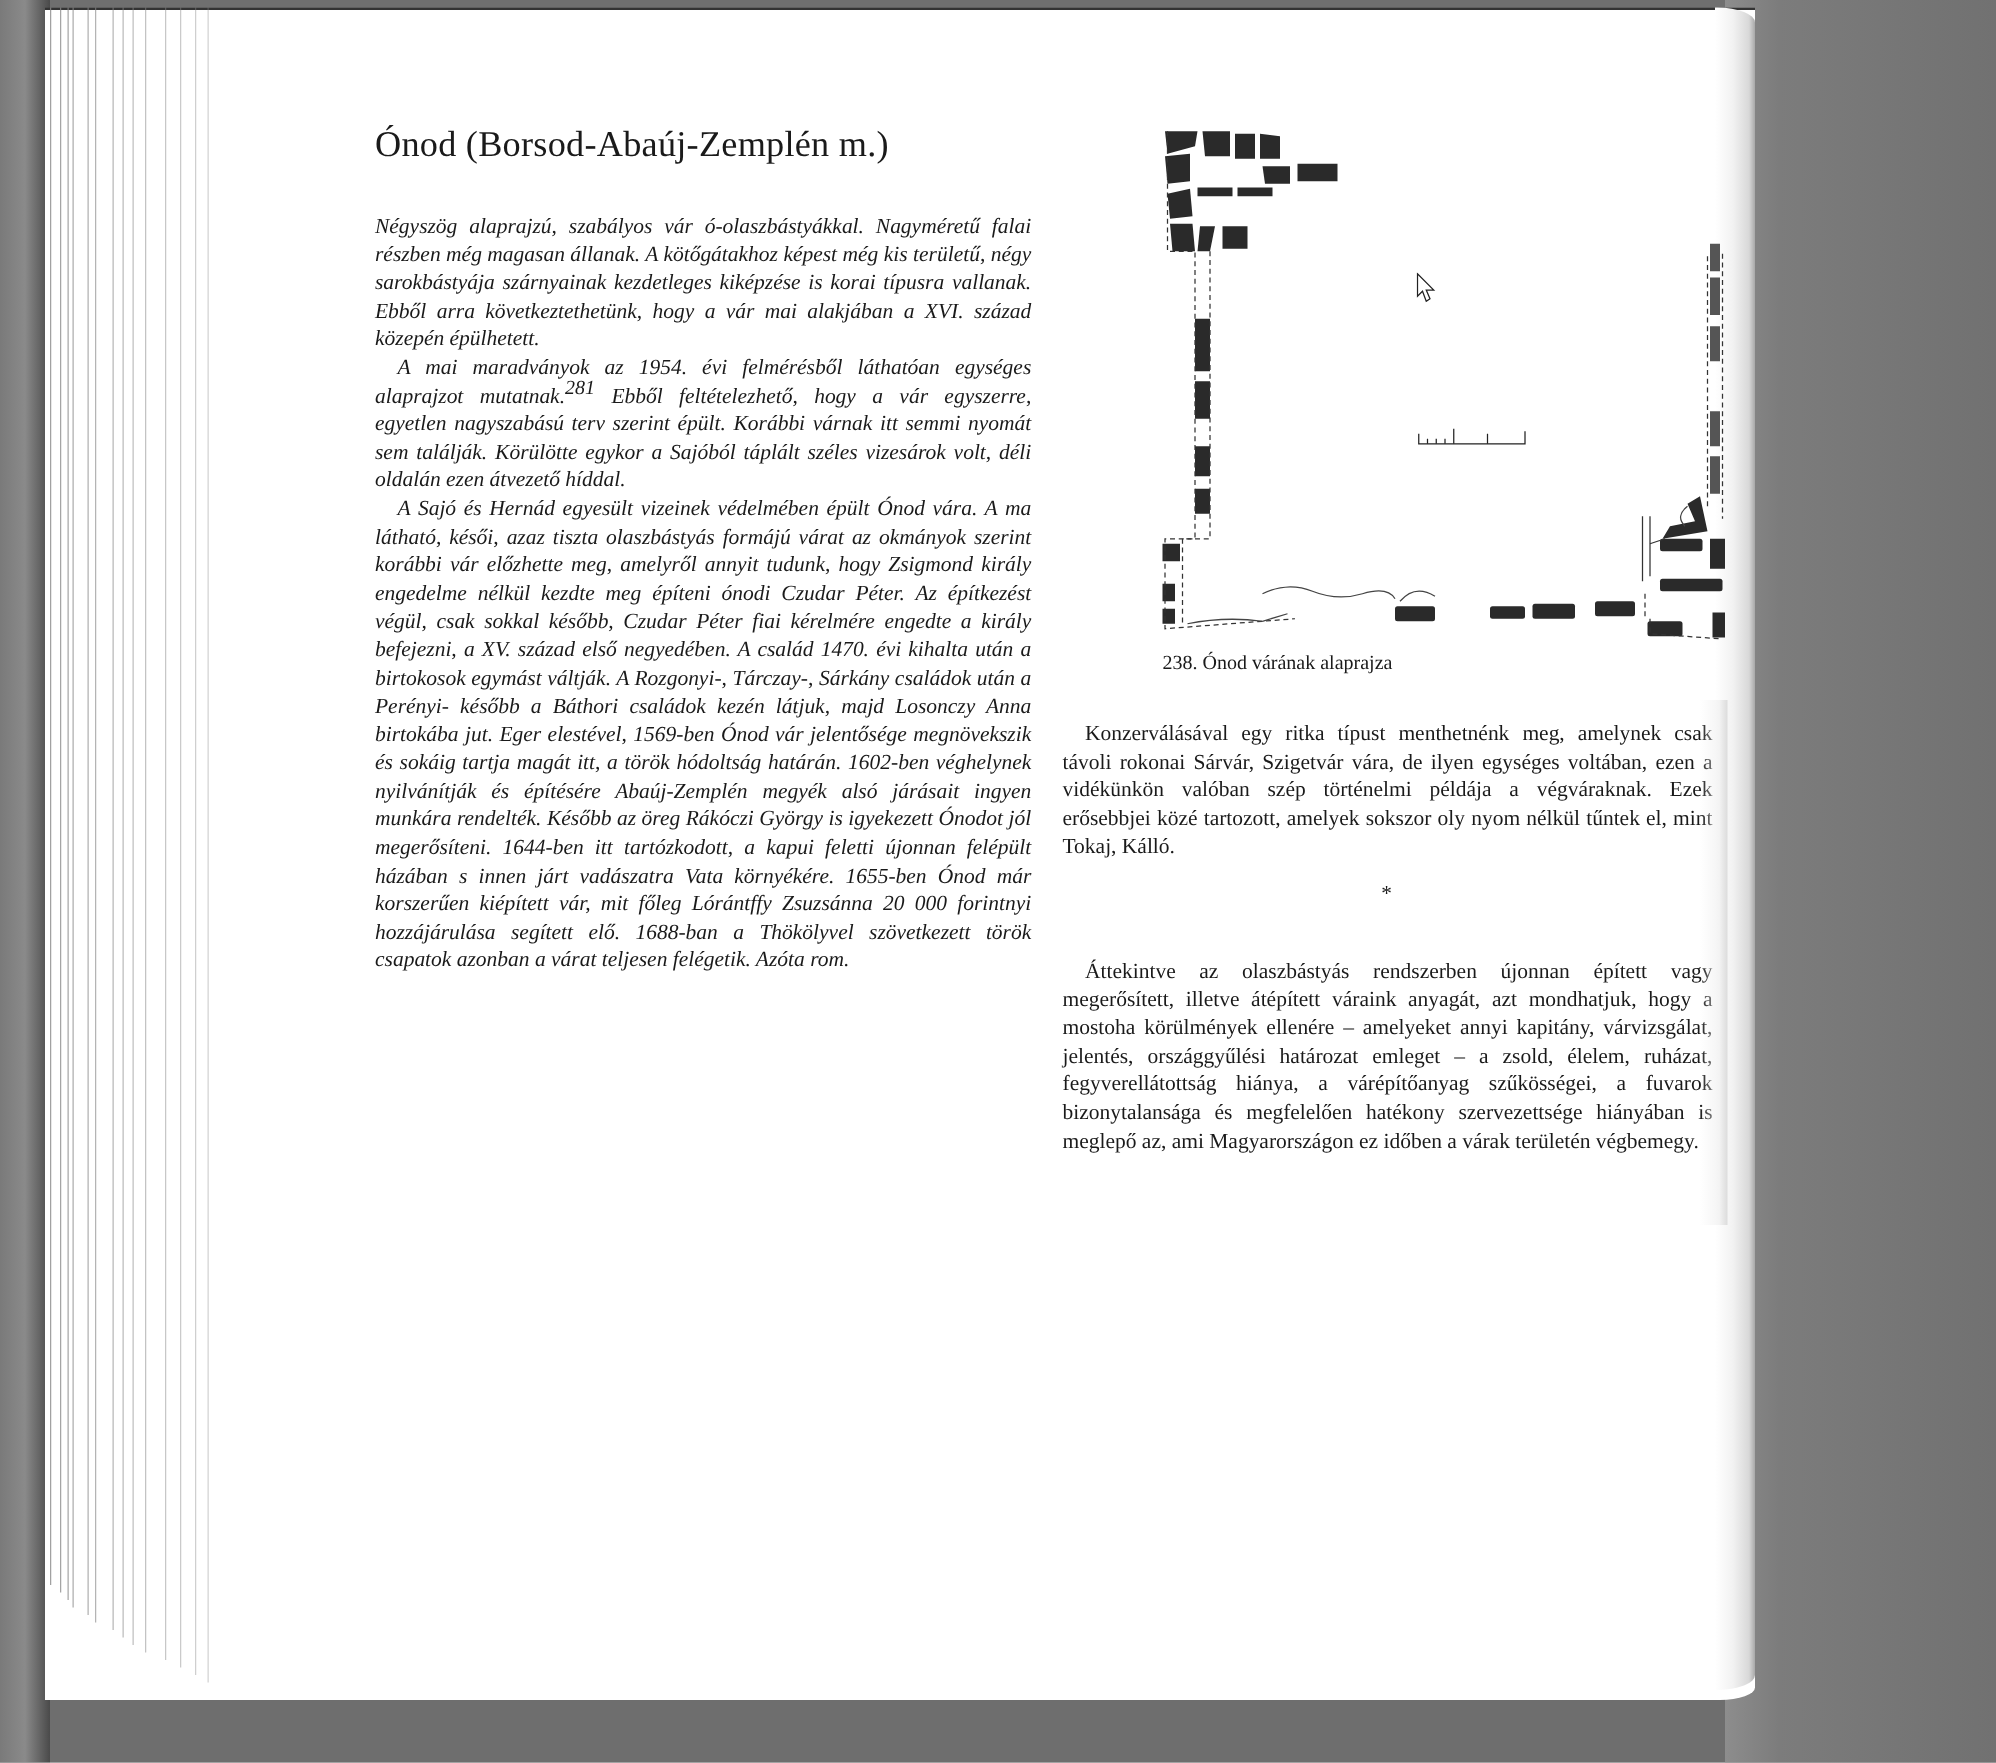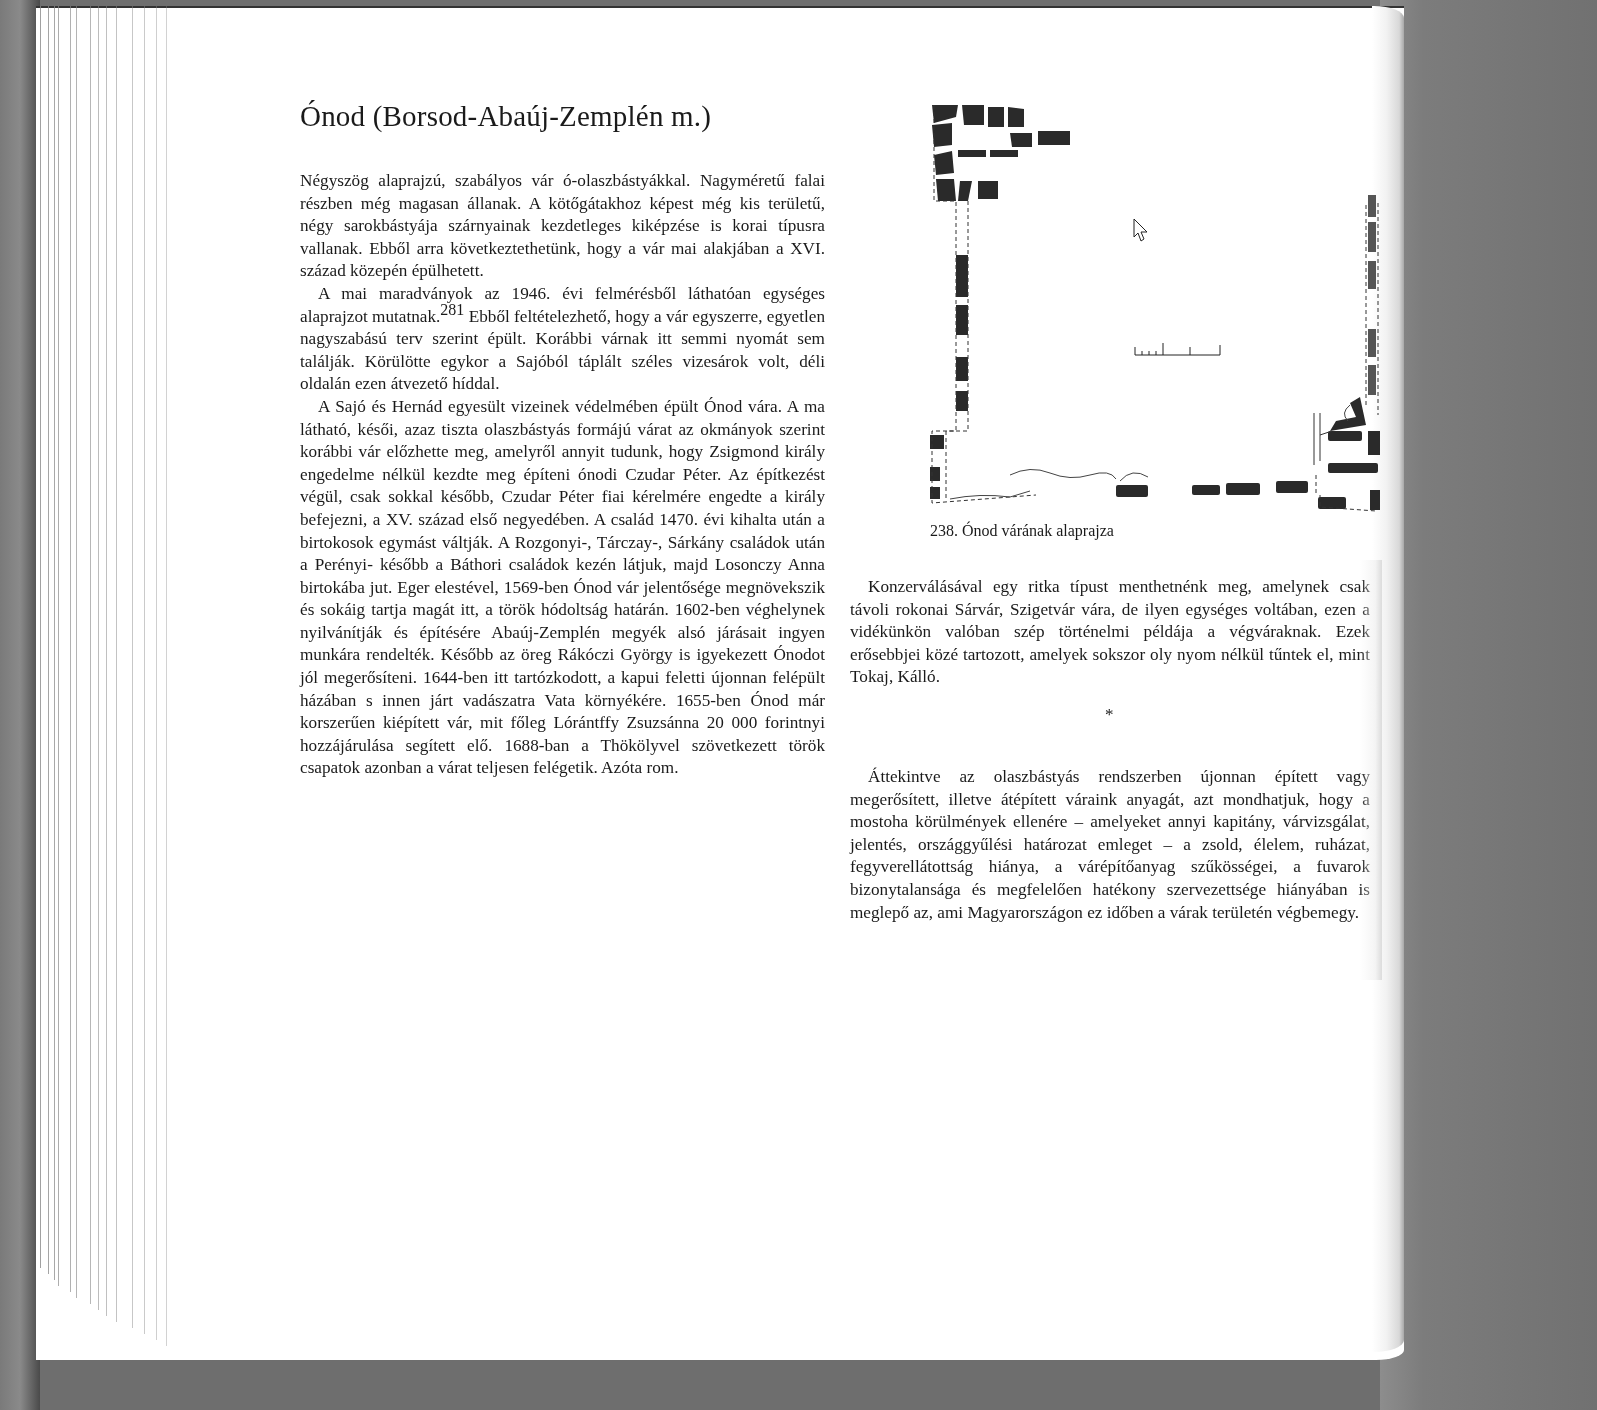--- a/index.html
+++ b/index.html
@@ -74,20 +74,21 @@
     }
     .col {
       position: absolute;
       font-size: 17.2px;
       line-height: 22.6px;
       text-align: justify;
     }
     #left-col {
       left: 300px; top: 170px;
       width: 525px;
+      font-style: italic;
     }
     #right-col-1 {
       left: 850px; top: 576px;
       width: 520px;
     }
     #right-col-2 {
       left: 850px; top: 766px;
       width: 520px;
     }
     .col p {
@@ -156,21 +157,21 @@
     <div class="edge" style="left: 120px; height: 1334px; opacity: 0.41;"></div>
     <div class="edge" style="left: 130px; height: 1340px; opacity: 0.38;"></div>
   </div>
 
 <div id="bottom-bg" style="z-index:-1"></div>
 
 <h1 id="title" style="margin:0;font-weight:normal;">Ónod (Borsod-Abaúj-Zemplén m.)</h1>
 
 <div id="left-col" class="col">
   <p>Négyszög alaprajzú, szabályos vár ó-olaszbástyákkal. Nagyméretű falai részben még magasan állanak. A kötőgátakhoz képest még kis területű, négy sarokbástyája szárnyainak kezdetleges kiképzése is korai típusra vallanak. Ebből arra következtethetünk, hogy a vár mai alakjában a XVI. század közepén épülhetett.</p>
-  <p class="indent"><span>A mai maradványok az 1946. évi felmérésből láthatóan egységes alaprajzot mutatnak.</span><sup>281</sup><span> Ebből feltételezhető, hogy a vár egyszerre, egyetlen nagyszabású terv szerint épült. Korábbi várnak itt semmi nyomát sem találják. Körülötte egykor a Sajóból táplált széles vizesárok volt, déli oldalán ezen átvezető híddal.</span></p>
+  <p class="indent"><span>A mai maradványok az 1954. évi felmérésből láthatóan egységes alaprajzot mutatnak.</span><sup>281</sup><span> Ebből feltételezhető, hogy a vár egyszerre, egyetlen nagyszabású terv szerint épült. Korábbi várnak itt semmi nyomát sem találják. Körülötte egykor a Sajóból táplált széles vizesárok volt, déli oldalán ezen átvezető híddal.</span></p>
   <p class="indent last">A Sajó és Hernád egyesült vizeinek védelmében épült Ónod vára. A ma látható, késői, azaz tiszta olaszbástyás formájú várat az okmányok szerint korábbi vár előzhette meg, amelyről annyit tudunk, hogy Zsigmond király engedelme nélkül kezdte meg építeni ónodi Czudar Péter. Az építkezést végül, csak sokkal később, Czudar Péter fiai kérelmére engedte a király befejezni, a XV. század első negyedében. A család 1470. évi kihalta után a birtokosok egymást váltják. A Rozgonyi-, Tárczay-, Sárkány családok után a Perényi- később a Báthori családok kezén látjuk, majd Losonczy Anna birtokába jut. Eger elestével, 1569-ben Ónod vár jelentősége megnövekszik és sokáig tartja magát itt, a török hódoltság határán. 1602-ben véghelynek nyilvánítják és építésére Abaúj-Zemplén megyék alsó járásait ingyen munkára rendelték. Később az öreg Rákóczi György is igyekezett Ónodot jól megerősíteni. 1644-ben itt tartózkodott, a kapui feletti újonnan felépült házában s innen járt vadászatra Vata környékére. 1655-ben Ónod már korszerűen kiépített vár, mit főleg Lórántffy Zsuzsánna 20 000 forintnyi hozzájárulása segített elő. 1688-ban a Thökölyvel szövetkezett török csapatok azonban a várat teljesen felégetik. Azóta rom.</p>
 </div>
 
 <svg id="plan" viewBox="0 0 460 420" xmlns="http://www.w3.org/2000/svg">
   <g fill="#2a2a2a" stroke="none">
 
     <g>
       <path d="M12 10 L38 10 L36 22 L14 28 Z"></path>
       <path d="M42 10 L64 10 L64 30 L44 30 Z"></path>
       <path d="M68 12 L84 12 L84 32 L68 32 Z"></path>

